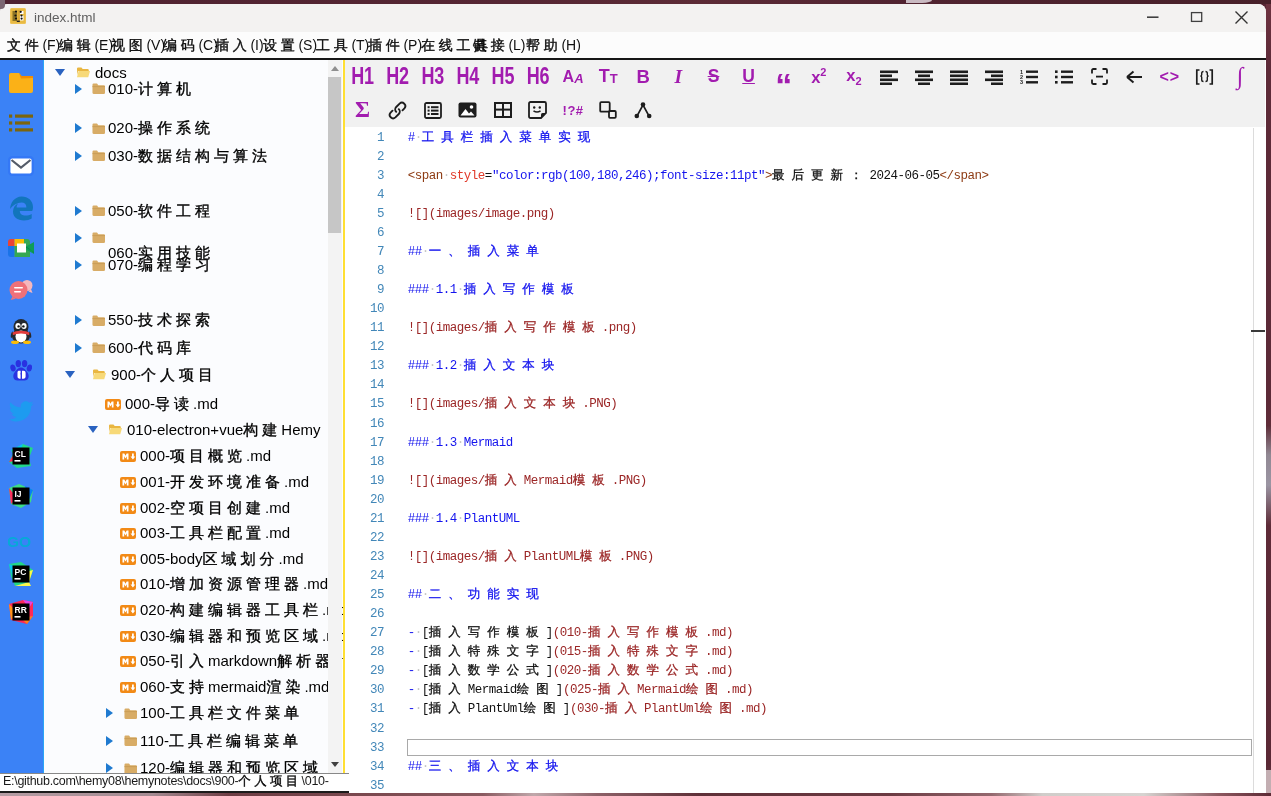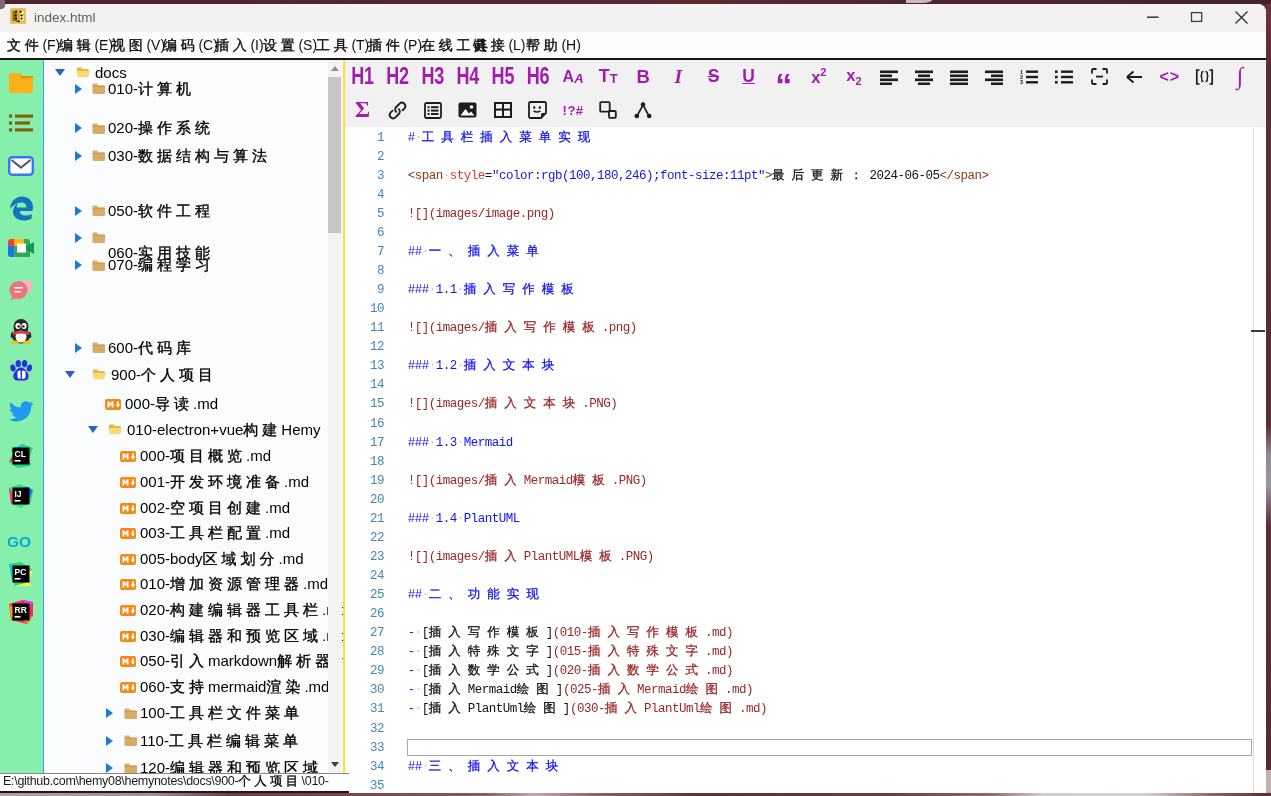--- a/index.html
+++ b/index.html
@@ -12,21 +12,21 @@
 #wallRp2{position:absolute;left:1265.5px;top:770px;width:5.5px;height:23px;background:#c3aeb2}
 #wallB{position:absolute;left:0;top:792.5px;width:1271px;height:3.5px;background:linear-gradient(90deg,#b59da4 0%,#a48b92 12%,#6e3d44 18%,#7c4a50 30%,#8a5a60 38%,#c0a8ab 42%,#8d6168 47%,#5f3038 55%,#6b3a42 70%,#94686e 78%,#d0cdca 82%,#d6d4d1 90%,#8b565e 96%,#5c2a35 100%)}
 
 #title{position:absolute;left:0;top:4px;width:1265.5px;height:27.5px;background:#f3f2f1;border-radius:8px 8px 0 0}
 #title .txt{position:absolute;left:34px;top:6px;font-size:13.5px;color:#606060}
 
 #menu{position:absolute;left:0;top:31.5px;width:1265.5px;height:26.5px;background:#fcfcfc;font-size:14px;color:#111}
 #menu > span{position:absolute;top:5px}
 #mline{position:absolute;left:0;top:58px;width:1265.5px;height:1.8px;background:#161616}
 
-#lstrip{position:absolute;left:0;top:59.8px;width:42.5px;height:732.7px;background:#86efac}
+#lstrip{position:absolute;left:0;top:59.8px;width:42.5px;height:732.7px;background:#3b82f6}
 #bluel{position:absolute;left:42.5px;top:59.8px;width:1.7px;height:732.7px;background:#2aa5f5}
 .lic{position:absolute;left:0;width:42.5px;display:flex;justify-content:center}
 
 #tree{position:absolute;left:44.2px;top:59.8px;width:298.8px;height:713.5px;background:#fbfcfe;overflow:hidden}
 .trow{position:absolute;height:26px;white-space:nowrap;font-size:15px;color:#000;display:flex;align-items:center}
 .c{letter-spacing:4px;-webkit-text-stroke:0.35px #000}
 .arr-r{width:0;height:0;border-style:solid;border-width:5px 0 5px 7px;border-color:transparent transparent transparent #1f7ad0;display:inline-block}
 .arr-d{width:0;height:0;border-style:solid;border-width:7px 5.5px 0 5.5px;border-color:#2a62c0 transparent transparent transparent;display:inline-block}
 #scrv{position:absolute;left:283.8px;top:0;width:14px;height:713.5px;background:#f3f3f3}
 #scrthumb{position:absolute;left:0.5px;top:17px;width:13px;height:156px;background:#c6c6c6}
@@ -276,20 +276,28 @@
       <span style="position:absolute;left:63.8px;top:19px">060-<span class="c">实用技能</span></span>
     </div>
     <div class="trow" style="left:0;top:192.6px;width:298px">
       <span class="arr-r" style="position:absolute;left:30.8px;top:8px"></span>
       <svg width="13" height="12" viewBox="0 0 14 12.9" style="position:absolute;left:47.8px;top:7.5px">
 <path d="M0.5 1.8 a1.3 1.3 0 0 1 1.3-1.3 h3.6 l1.4 1.8 h5.9 a1.3 1.3 0 0 1 1.3 1.3 v7 a1.3 1.3 0 0 1-1.3 1.3 h-11 a1.3 1.3 0 0 1-1.2-1.3 z" fill="#d8ac66"></path>
 <path d="M0.5 3.4 h13.5 v1 h-13.5z" fill="#c89c55"></path>
       </svg>
       <span style="position:absolute;left:63.8px;top:4px">070-<span class="c">编程学习</span></span>
     </div>
+    <div class="trow" style="left:0;top:247.4px;width:298px">
+      <span class="arr-r" style="position:absolute;left:30.8px;top:8px"></span>
+      <svg width="13" height="12" viewBox="0 0 14 12.9" style="position:absolute;left:47.8px;top:7.5px">
+<path d="M0.5 1.8 a1.3 1.3 0 0 1 1.3-1.3 h3.6 l1.4 1.8 h5.9 a1.3 1.3 0 0 1 1.3 1.3 v7 a1.3 1.3 0 0 1-1.3 1.3 h-11 a1.3 1.3 0 0 1-1.2-1.3 z" fill="#d8ac66"></path>
+<path d="M0.5 3.4 h13.5 v1 h-13.5z" fill="#c89c55"></path>
+      </svg>
+      <span style="position:absolute;left:63.8px;top:4px">550-<span class="c">技术探索</span></span>
+    </div>
     <div class="trow" style="left:0;top:274.8px;width:298px">
       <span class="arr-r" style="position:absolute;left:30.8px;top:8px"></span>
       <svg width="13" height="12" viewBox="0 0 14 12.9" style="position:absolute;left:47.8px;top:7.5px">
 <path d="M0.5 1.8 a1.3 1.3 0 0 1 1.3-1.3 h3.6 l1.4 1.8 h5.9 a1.3 1.3 0 0 1 1.3 1.3 v7 a1.3 1.3 0 0 1-1.3 1.3 h-11 a1.3 1.3 0 0 1-1.2-1.3 z" fill="#d8ac66"></path>
 <path d="M0.5 3.4 h13.5 v1 h-13.5z" fill="#c89c55"></path>
       </svg>
       <span style="position:absolute;left:63.8px;top:4px">600-<span class="c">代码库</span></span>
     </div>
     <div class="trow" style="left:0;top:302.7px;width:298px">
       <span class="arr-d" style="position:absolute;left:21.3px;top:9px"></span>

